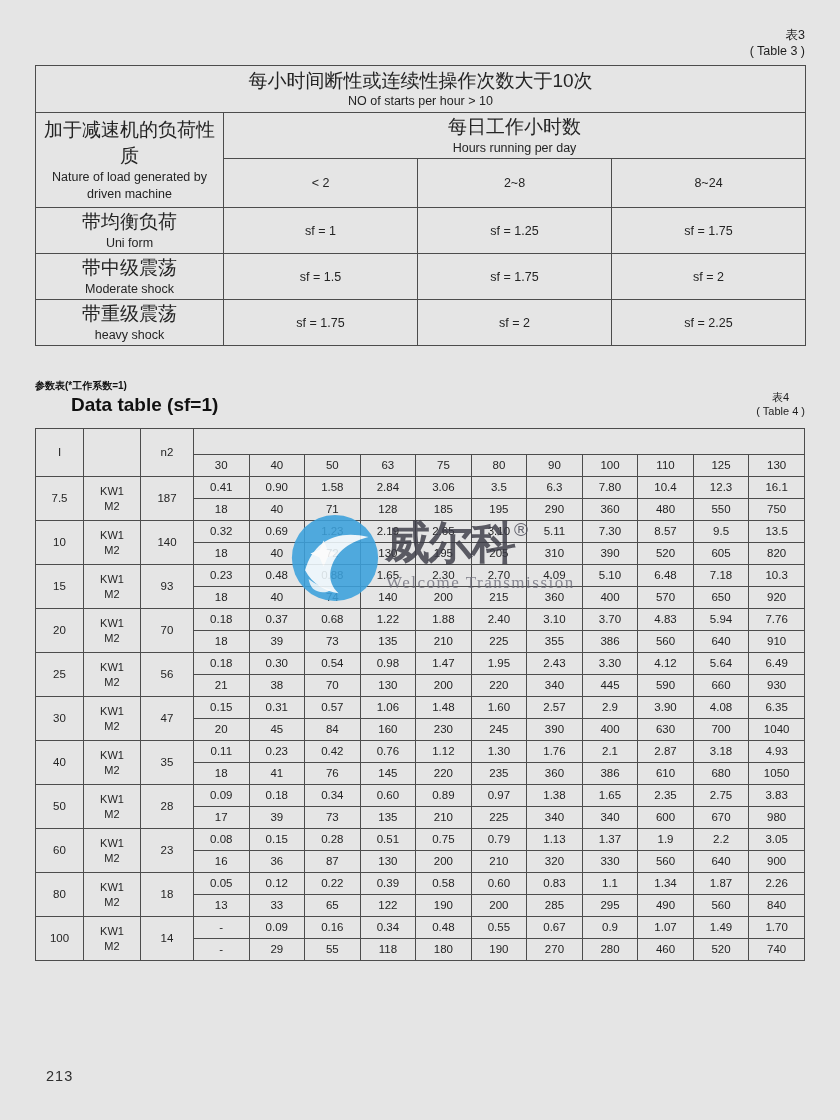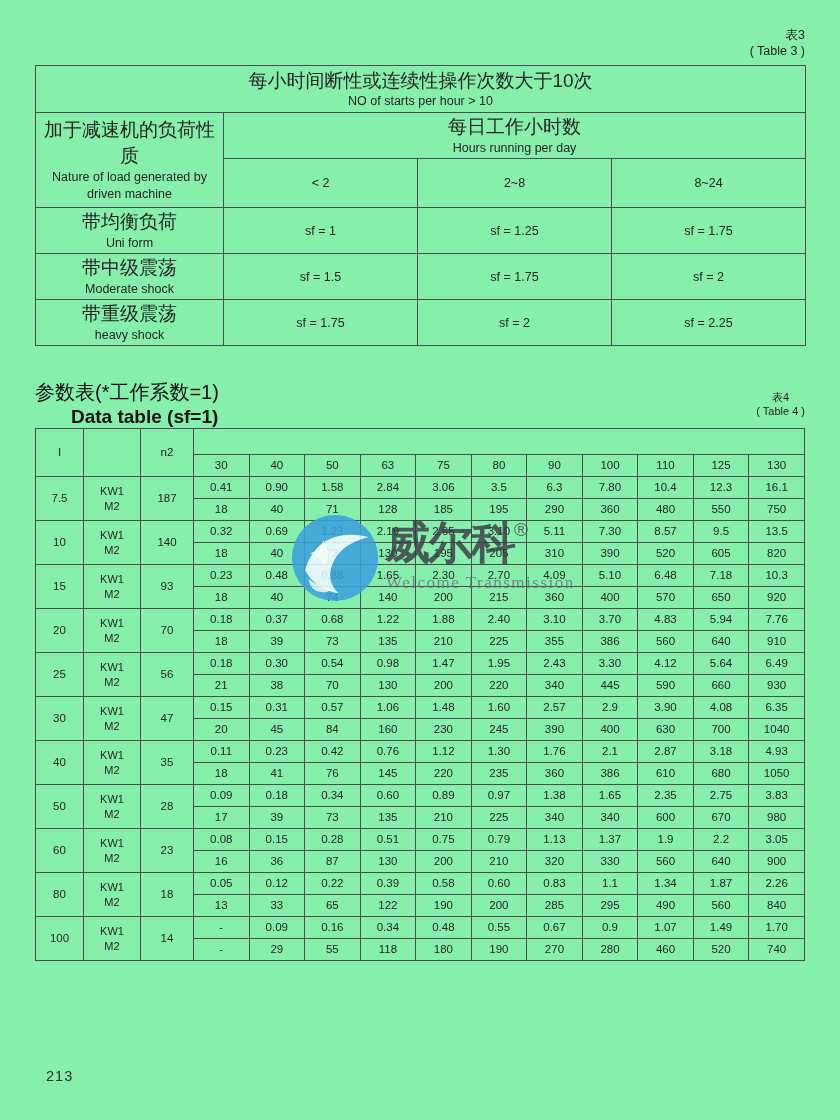--- a/index.html
+++ b/index.html
@@ -3,27 +3,27 @@
 <meta charset="utf-8">
 <style>
   html,body{margin:0;padding:0;}
   body{
     width:840px;height:1120px;
     background:#ffffff;
     font-family:"Liberation Sans","DejaVu Sans",sans-serif;
     color:#222;
     -webkit-font-smoothing:antialiased;
   }
-  .page{position:relative;width:840px;height:1120px;background:#86efac;overflow:hidden;}
+  .page{position:relative;width:840px;height:1120px;background:#e5e5e5;overflow:hidden;}
 
   
   .t3caption{position:absolute;right:35px;top:28px;text-align:right;font-size:12.5px;line-height:1.25;color:#1d1d1d;}
   .t4caption{position:absolute;right:35px;top:391px;text-align:center;font-size:11px;line-height:1.25;color:#1d1d1d;}
   .t4title{position:absolute;left:35px;top:380px;line-height:1.2;color:#111;}
-  .t4title .zh{font-size:20px;font-weight:normal;}
+  .t4title .zh{font-size:10px;font-weight:bold;}
   .t4title .en{font-size:19px;font-weight:bold;margin-top:2px;margin-left:36px;}
 
   
   .t3wrap{position:absolute;left:35px;top:65px;width:770px;}
   table{border-collapse:collapse;table-layout:fixed;width:770px;}
   td{border:1px solid #4c4c4c;text-align:center;vertical-align:middle;padding:0;color:#242424;}
   .t3{font-size:12.5px;}
   .t3 .zh{font-size:19px;}
   .t3 .en{font-size:12.5px;}
   .t3 tr.r1{height:47px;}

